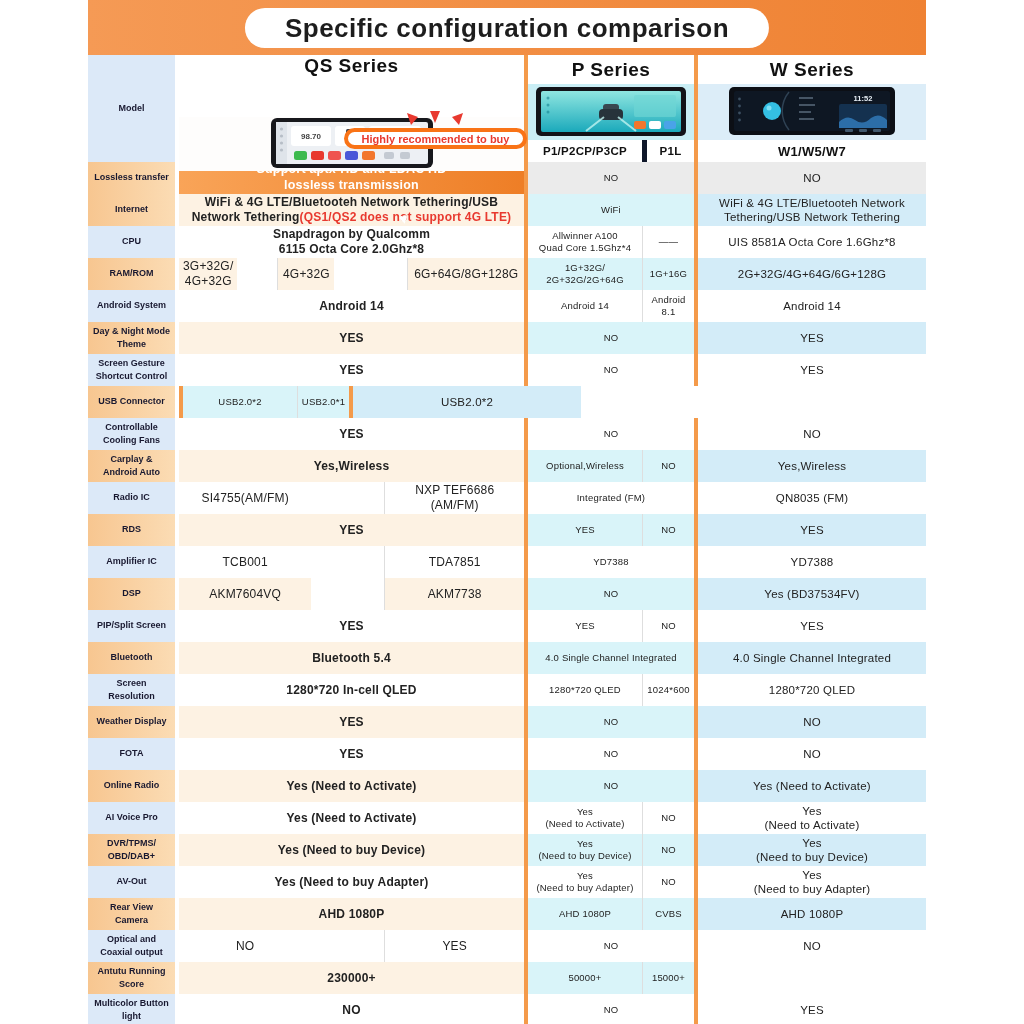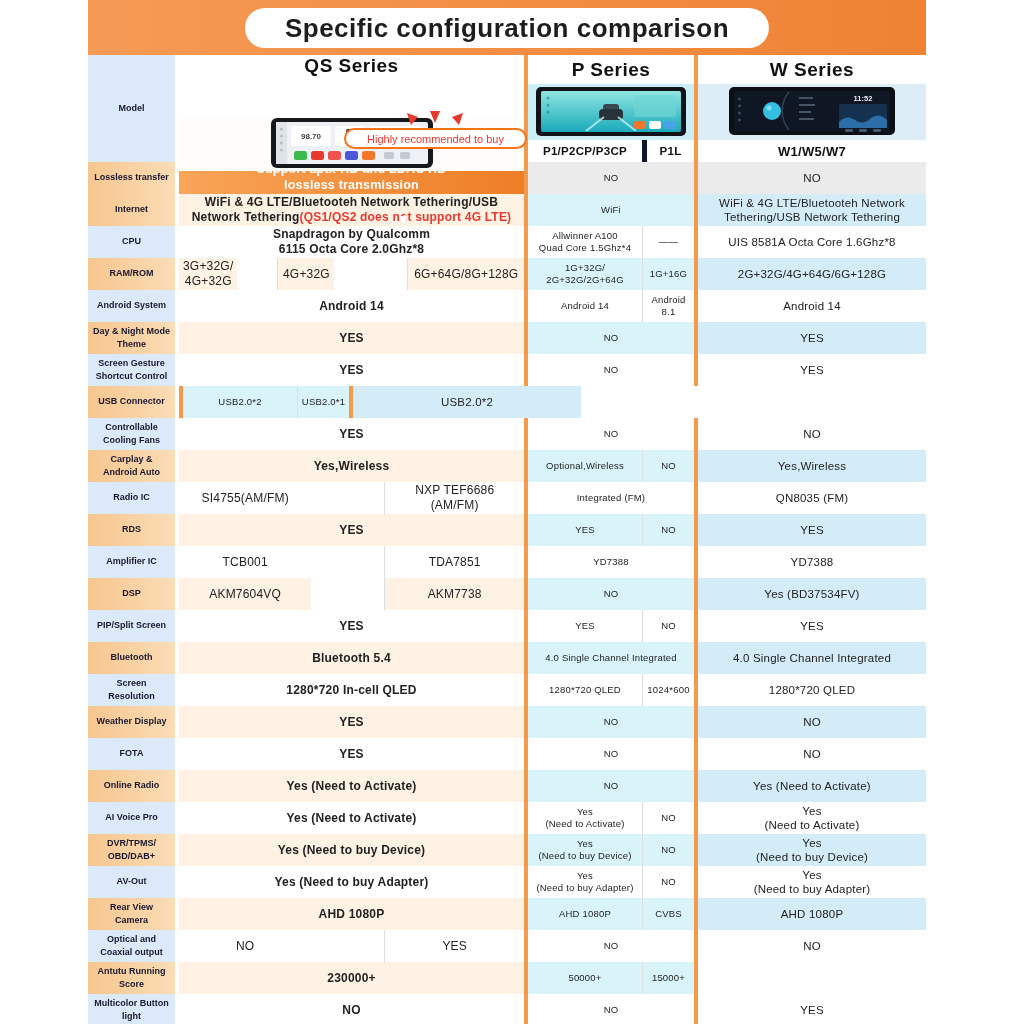--- a/index.html
+++ b/index.html
@@ -37,23 +37,23 @@
              font-weight:bold;font-size:13px;color:#111;letter-spacing:.3px;}
   .name-cell + .name-cell{border-left:5px solid #0f172a;}
   .name-cell.small{font-size:11.5px;}
   .n-q12,.n-q4{width:84px;} .n-q68{width:177px;}
   .n-pm{width:114px;} .n-pl{width:52px;} .n-w{width:228px;}
   .name-red{background:#e8382e;color:#fff;border-left:none !important;}
   .heart{color:#fff;font-size:15px;margin-right:7px;transform:rotate(-12deg);line-height:1;}
 
   
   .badge{position:absolute;left:256px;top:73px;width:183px;height:21px;z-index:5;
-         background:#fff;border:2px solid #f97316;border-radius:13px;box-sizing:border-box;
+         background:#fff;border:4px solid #f97316;border-radius:13px;box-sizing:border-box;
          display:flex;align-items:center;justify-content:center;
-         font-weight:normal;font-size:11px;color:#e8392f;white-space:nowrap;}
+         font-weight:bold;font-size:11px;color:#e8392f;white-space:nowrap;}
   .rays{position:absolute;left:315px;top:56px;z-index:5;}
 
   
   .rows{display:flex;flex-direction:column;}
   .row{display:flex;height:32px;}
   .cell{box-sizing:border-box;display:flex;align-items:center;justify-content:center;
         text-align:center;padding:0 4px;color:#222;letter-spacing:.2px;}
   .cell .txt{white-space:pre-line;line-height:1.25;}
   .cell + .cell{border-left:1px solid #dedede;}
   .g-qs,.g-p,.g-w{display:flex;}

